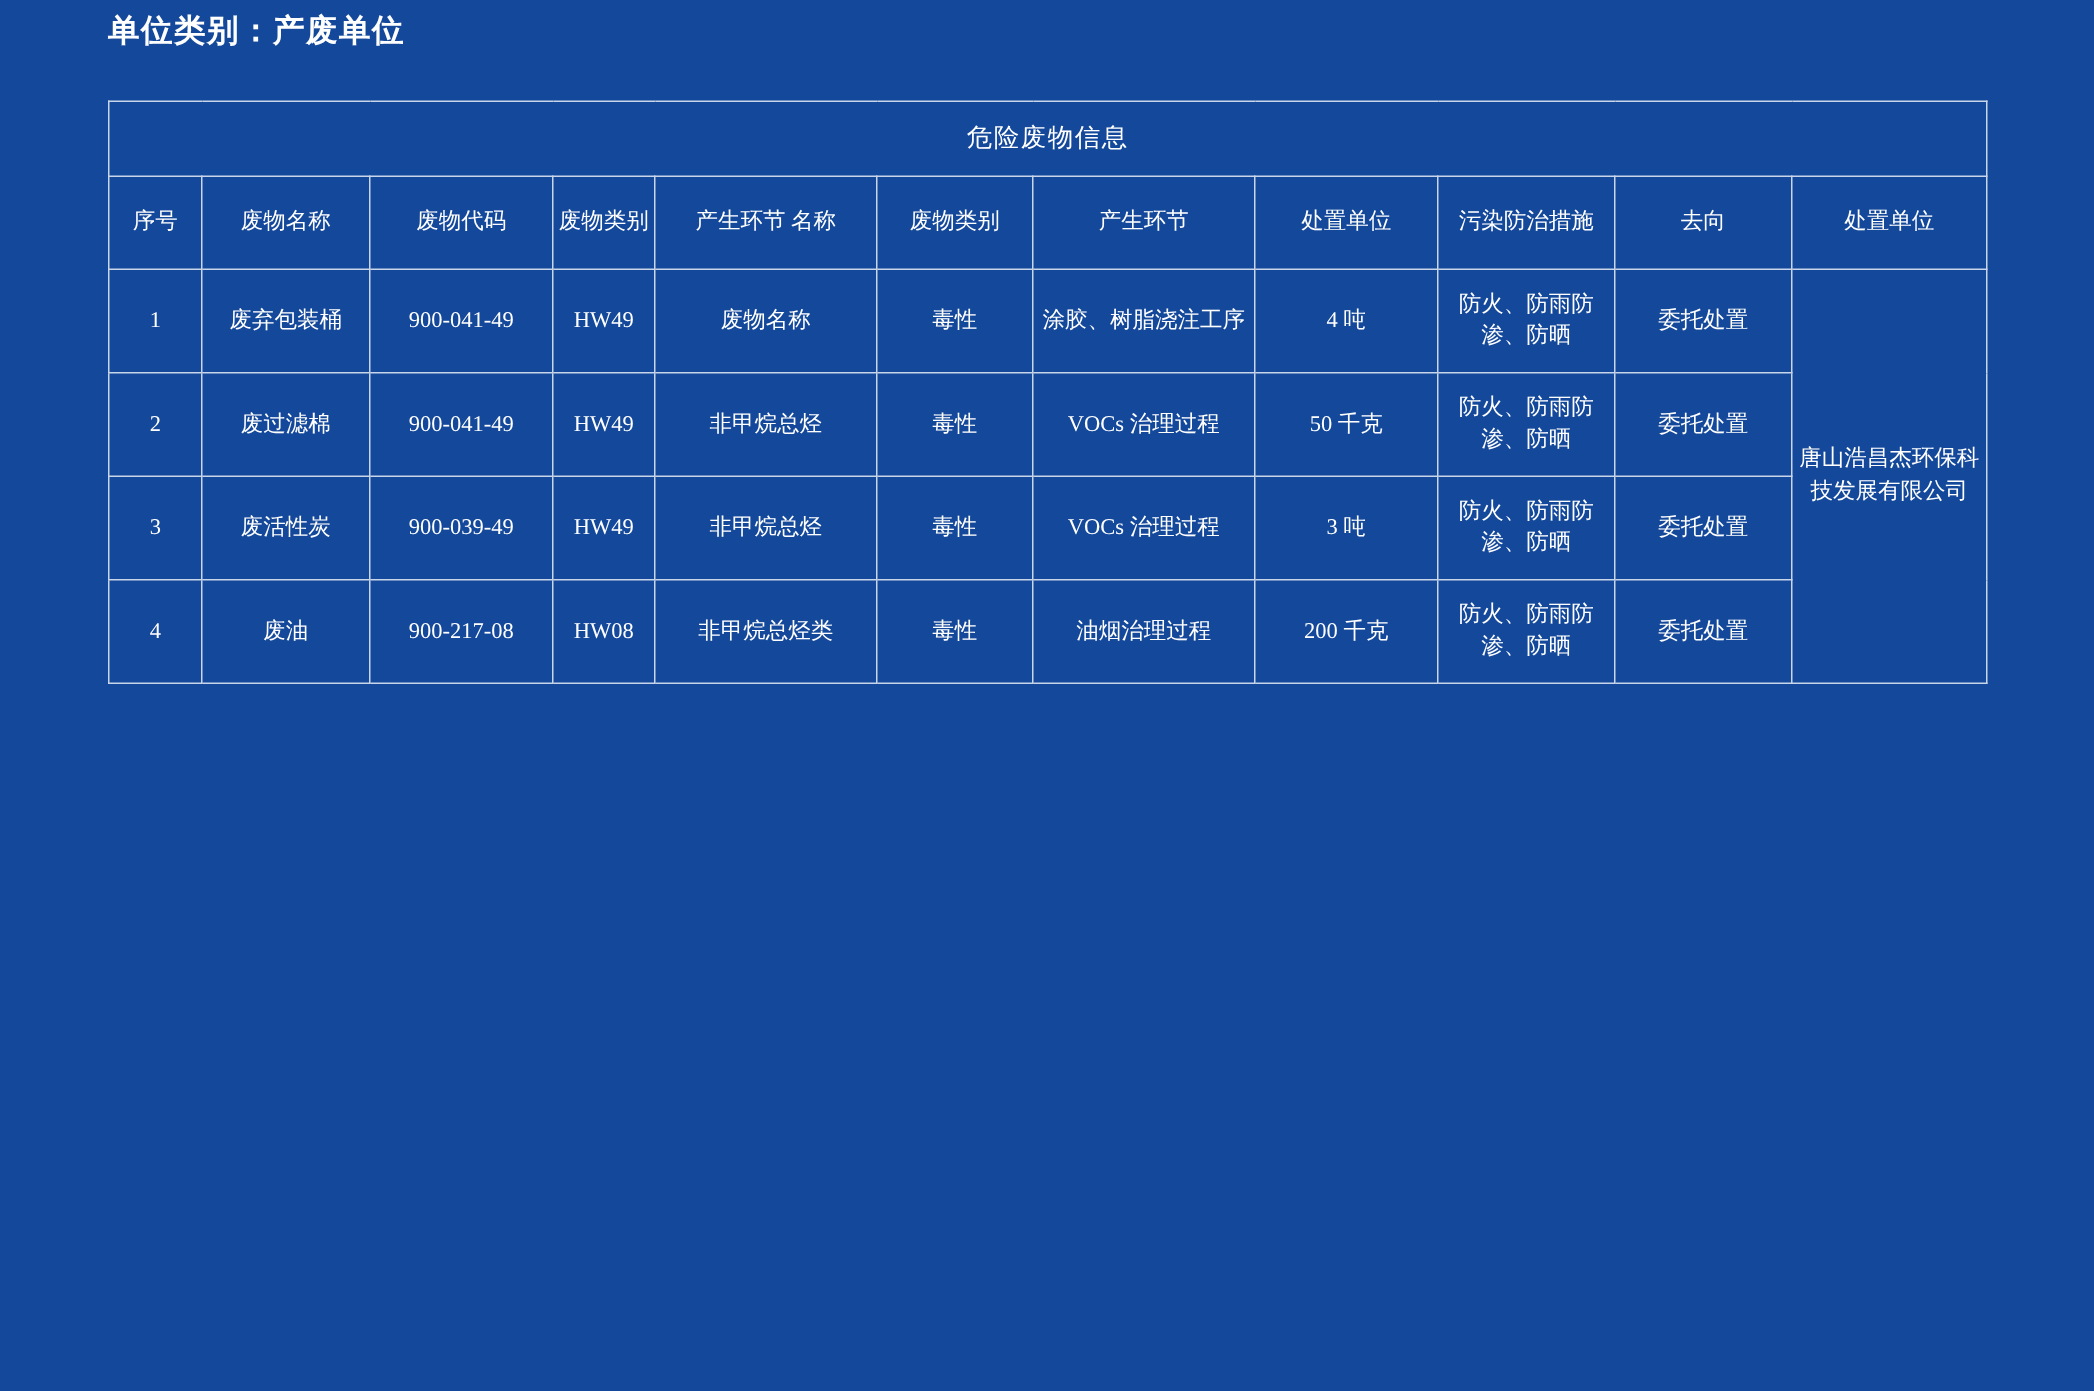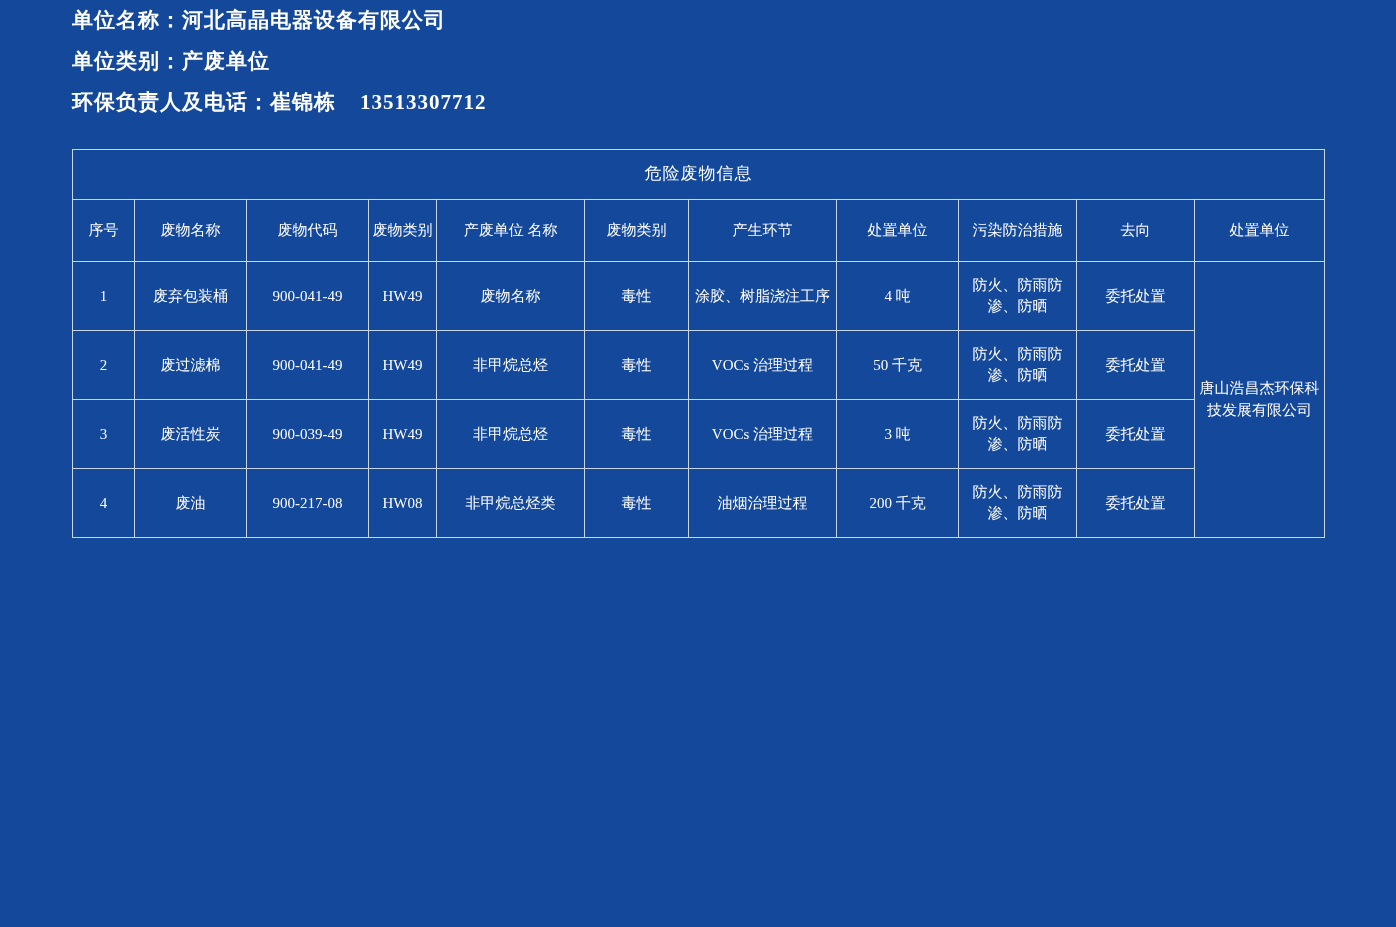--- a/index.html
+++ b/index.html
@@ -88,27 +88,21 @@
   .col-10 { width: 130px; }
 </style>
 </head>
 <body>
 
 <div class="page">
 
 
   <ul class="meta-list">
     <li class="meta-item">
-      <span class="label">单位名称：</span><span class="value">河北高晶电器设备有限公司</span>
-    </li>
-    <li class="meta-item">
       <span class="label">单位类别：</span><span class="value">产废单位</span>
-    </li>
-    <li class="meta-item">
-      <span class="label">环保负责人及电话：</span><span class="value">崔锦栋</span><span class="gap"></span><span class="value">13513307712</span>
     </li>
   </ul>
 
   <table class="hw">
     <colgroup>
       <col class="col-0">
         <col class="col-1">
         <col class="col-2">
         <col class="col-3">
         <col class="col-4">
@@ -121,21 +115,21 @@
     </colgroup>
     <thead>
       <tr>
         <th class="section-head" colspan="11">危险废物信息</th>
       </tr>
       <tr>
         <th>序号</th>
         <th>废物名称</th>
         <th>废物代码</th>
         <th>废物类别</th>
-        <th>产废单位 名称</th>
+        <th>产生环节 名称</th>
         <th>废物类别</th>
         <th>产生环节</th>
         <th>处置单位</th>
         <th>污染防治措施</th>
         <th>去向</th>
         <th>处置单位</th>
       </tr>
     </thead>
     <tbody>
       <tr>

